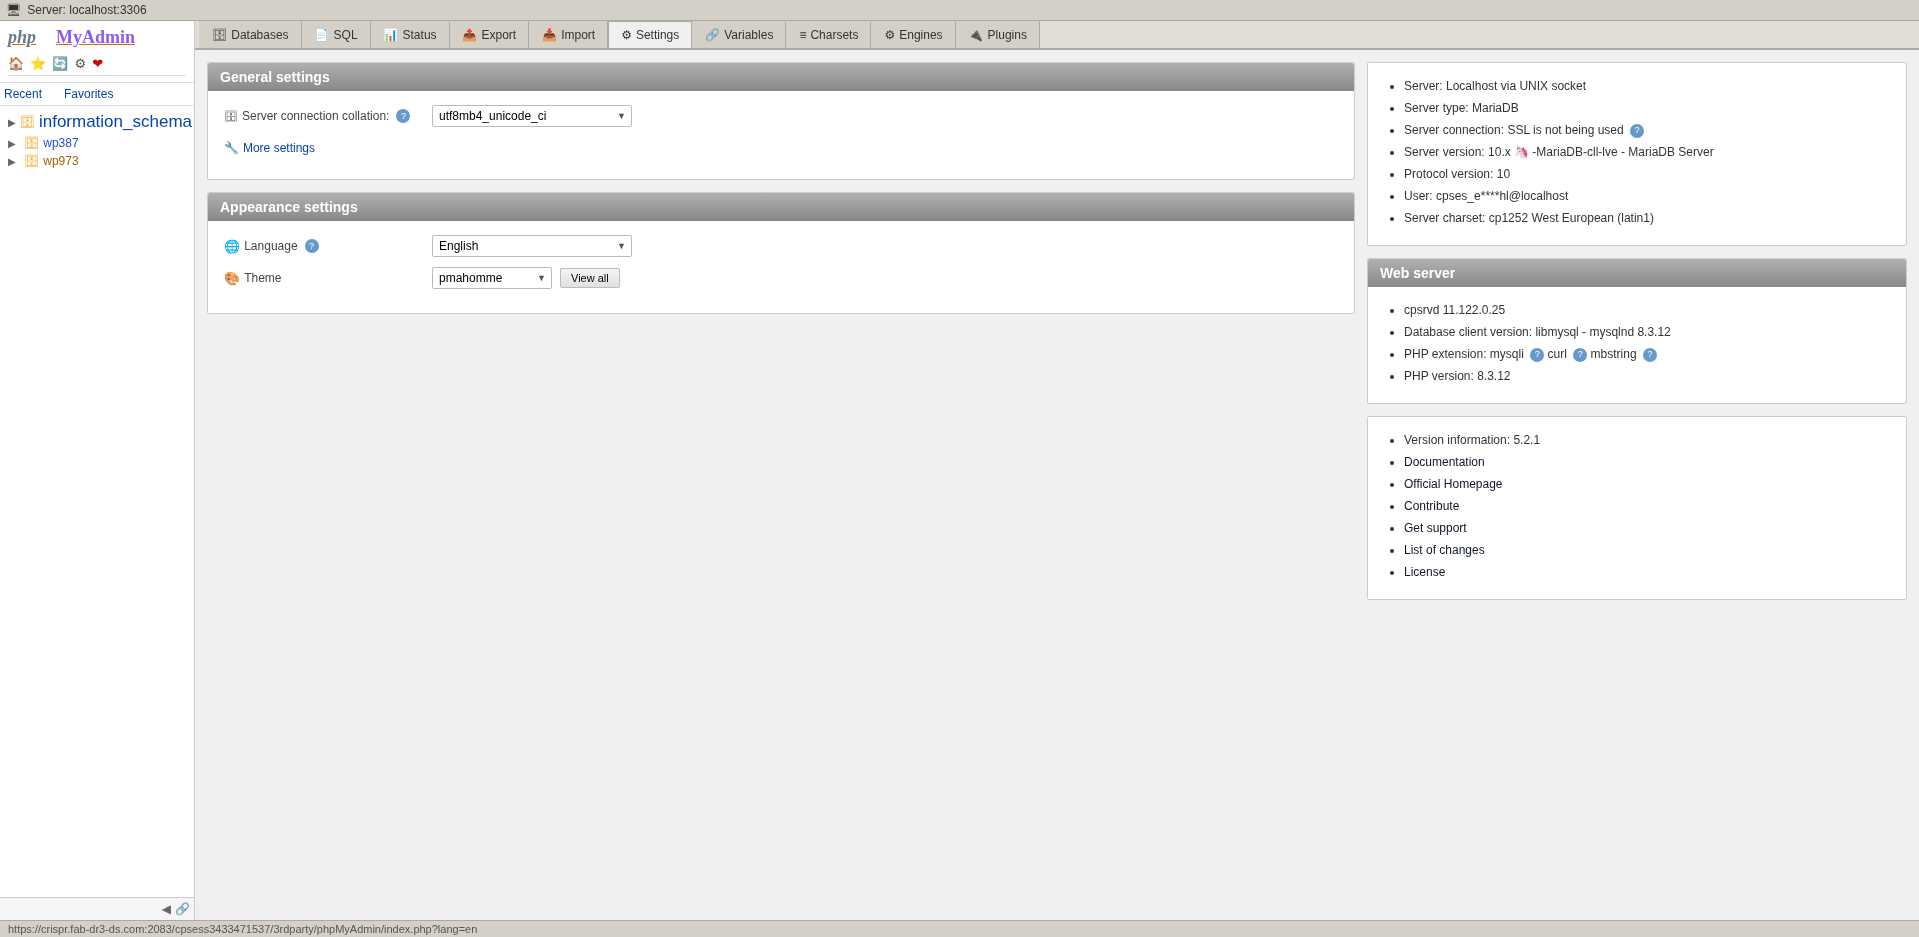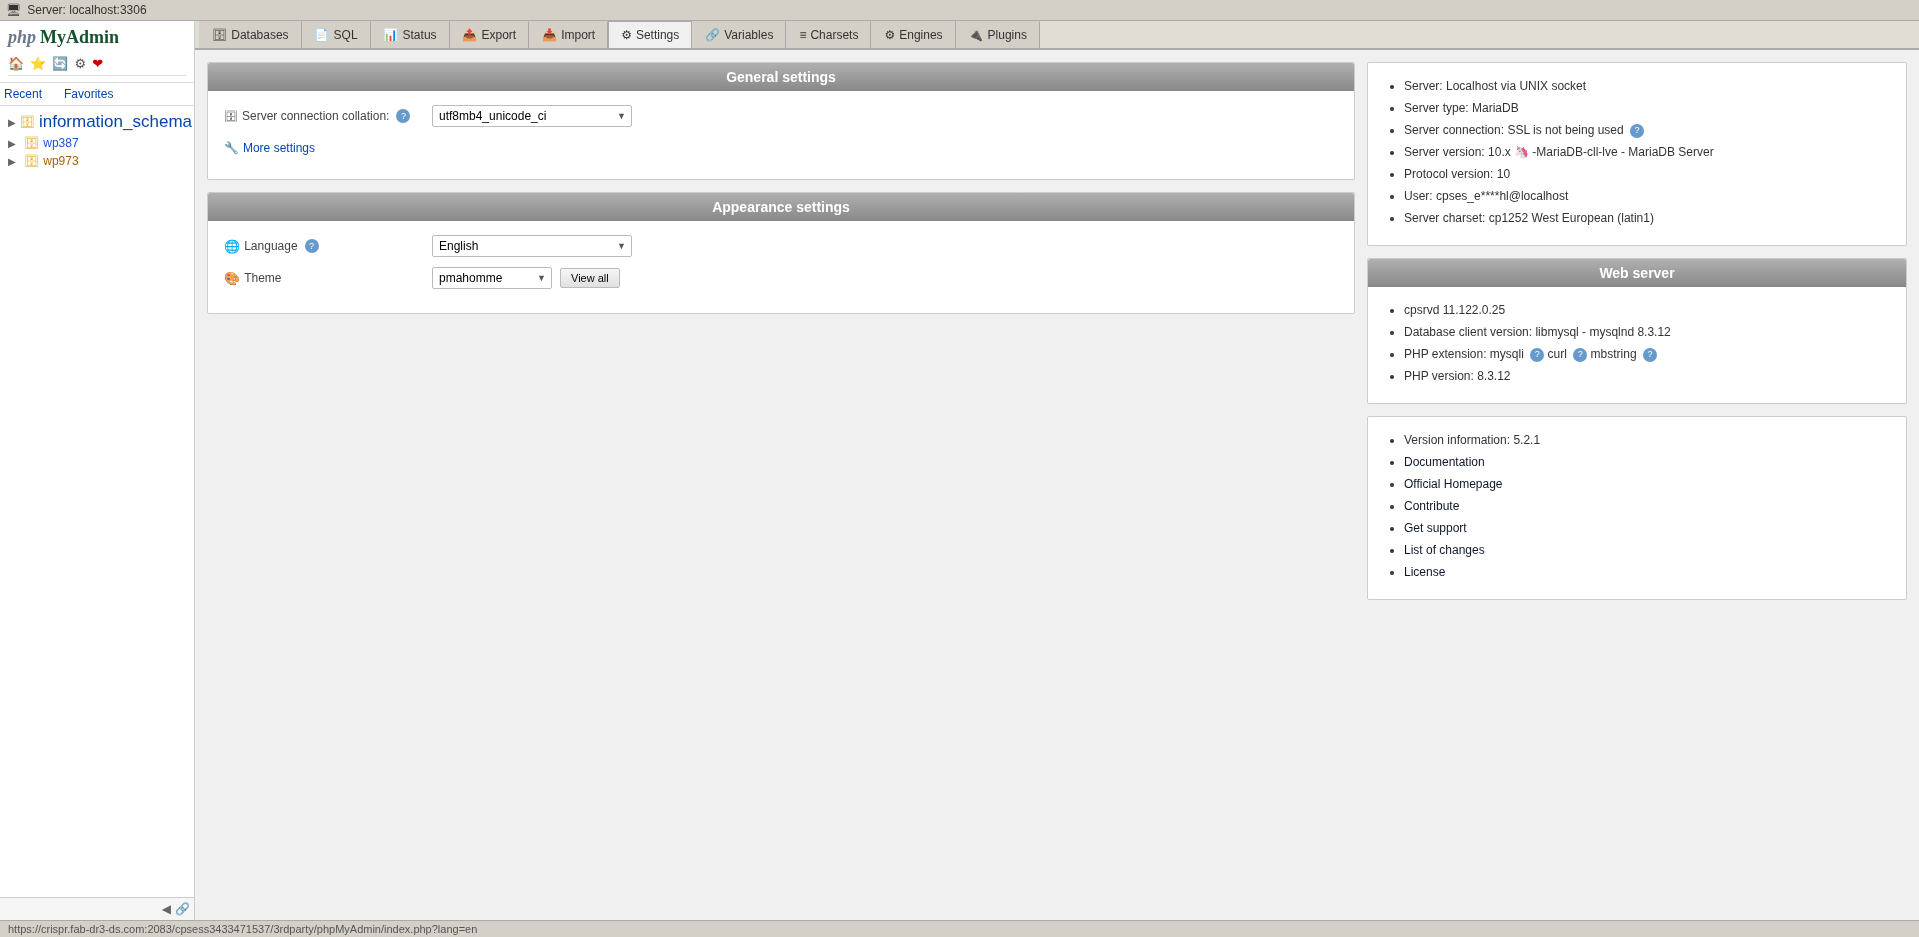--- a/index.html
+++ b/index.html
@@ -7,21 +7,21 @@
 
     
     #topbar { background: #d4d0c8; border-bottom: 1px solid #aaa; display: flex; align-items: center; padding: 3px 6px; gap: 6px; font-size: 12px; }
 
     
     #main { display: flex; flex: 1; overflow: hidden; }
 
     
     #sidebar { width: 195px; background: #fff; border-right: 1px solid #ccc; display: flex; flex-direction: column; overflow: hidden; }
     #sidebar-header { background: #fff; padding: 6px 8px; border-bottom: 1px solid #ddd; }
-    #pma-logo { color: #e36209; font-size: 20px; font-weight: bold; font-family: Georgia, serif; display: flex; align-items: flex-end; gap: 4px; }
+    #pma-logo { color: #e36209; font-size: 20px; font-weight: bold; font-family: Georgia, serif; display: flex; align-items: flex-end; gap: 20px; text-decoration: underline; }
     #sidebar-icons { display: flex; gap: 6px; padding: 4px 8px; border-bottom: 1px solid #ddd; }
     #sidebar-icons span { font-size: 14px; cursor: pointer; color: #555; }
     #sidebar-nav { display: flex; gap: 0; padding: 6px 8px; border-bottom: 1px solid #ddd; }
     #sidebar-nav span { font-size: 12px; color: #0645ad; cursor: pointer; margin-right: 10px; text-decoration: none; }
     #sidebar-tree { flex: 1; overflow-y: auto; padding: 4px 0; }
     .tree-item { display: flex; align-items: center; gap: 4px; padding: 2px 8px; cursor: pointer; font-size: 12px; }
     .tree-item .expand-icon { color: #666; font-size: 10px; width: 12px; }
     #sidebar-bottom { padding: 4px 8px; border-top: 1px solid #ddd; background: #f5f5f5; }
 
     
@@ -32,21 +32,21 @@
     .tab-item { display: flex; align-items: center; gap: 4px; padding: 6px 12px; cursor: pointer; border: 1px solid transparent; border-bottom: none; font-size: 12px; color: #333; text-decoration: none; background: #d4d0c8; border-right: 1px solid #aaa; }
     .tab-item.active { background: #f0f0f0; border-color: #aaa; border-bottom-color: #f0f0f0; }
 
     
     #panels { display: flex; gap: 12px; padding: 12px; flex: 1; }
     #left-panel { flex: 1; display: flex; flex-direction: column; gap: 12px; }
     #right-panel { width: 540px; display: flex; flex-direction: column; gap: 12px; }
 
     
     .section { background: #fff; border: 1px solid #ccc; border-radius: 2px; }
-    .section-header { background: linear-gradient(to bottom, #b0b0b0, #888); color: #fff; padding: 6px 20px; font-size: 14px; font-weight: bold; border-radius: 2px 2px 0 0; text-align: center; }
+    .section-header { background: linear-gradient(to bottom, #b0b0b0, #888); color: #fff; padding: 6px 12px; font-size: 14px; font-weight: bold; border-radius: 2px 2px 0 0; }
     .section-body { padding: 14px 16px; }
 
     
     .setting-row { display: flex; align-items: center; gap: 8px; margin-bottom: 10px; }
     .setting-label { display: flex; align-items: center; gap: 4px; font-size: 12px; color: #444; min-width: 200px; }
     select.setting-select { border: 1px solid #bbb; background: #fff; padding: 3px 24px 3px 6px; font-size: 12px; border-radius: 2px; appearance: none; -webkit-appearance: none; cursor: pointer; min-width: 200px; }
     .select-wrapper { position: relative; display: inline-block; }
     .select-wrapper::after { content: '▼'; position: absolute; right: 6px; top: 50%; transform: translateY(-50%); font-size: 9px; color: #555; pointer-events: none; }
     .more-settings-link { display: flex; align-items: center; gap: 4px; color: #0645ad; font-size: 12px; cursor: pointer; text-decoration: none; margin-top: 4px; }
 
@@ -79,21 +79,21 @@
   <span>🖥</span>
   <span>Server: localhost:3306</span>
 </div>
 
 <div id="main">
 
   <div id="sidebar">
     <div id="sidebar-header">
       <div id="pma-logo">
         <span style="color:#6c7a89; font-style:italic; font-size:18px;">php</span>
-          <span style="color:#14532d; font-size:18px;">MyAdmin</span>
+          <span style="color:#8b5cf6; font-size:18px;">MyAdmin</span>
       </div>
       <div id="sidebar-icons" style="display:flex; gap:6px; padding: 4px 0; margin-top:4px;">
         <span title="Home" style="cursor:pointer; color:#555; font-size:13px;">🏠</span>
         <span title="Star" style="cursor:pointer; color:#555; font-size:13px;">⭐</span>
         <span title="Refresh" style="cursor:pointer; color:#555; font-size:13px;">🔄</span>
         <span title="Settings" style="cursor:pointer; color:#555; font-size:13px;">⚙</span>
         <span title="Favorites" style="cursor:pointer; color:#cc0000; font-size:13px;">❤</span>
       </div>
     </div>
     <div id="sidebar-nav" style="display:flex; gap:12px; padding:4px 4px; border-bottom:1px solid #ddd;">

